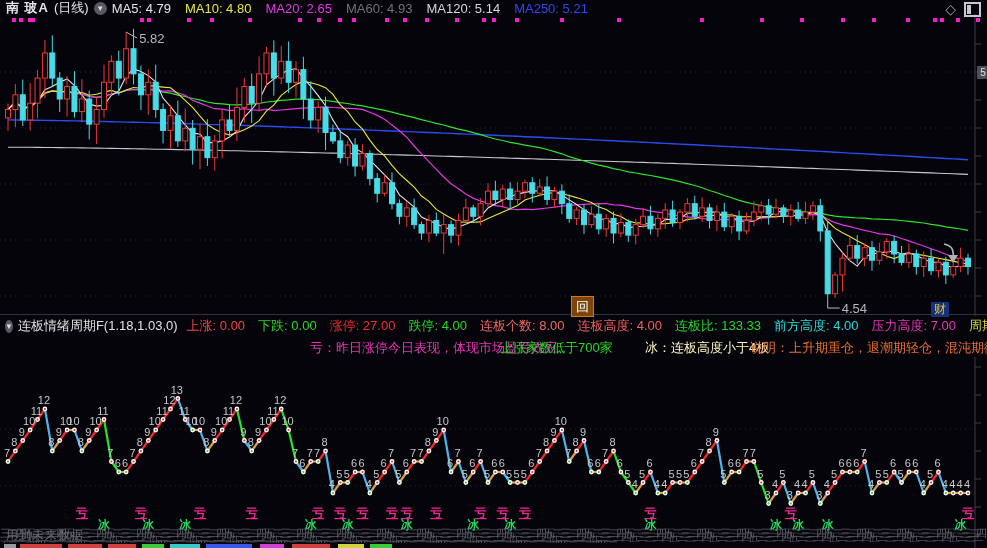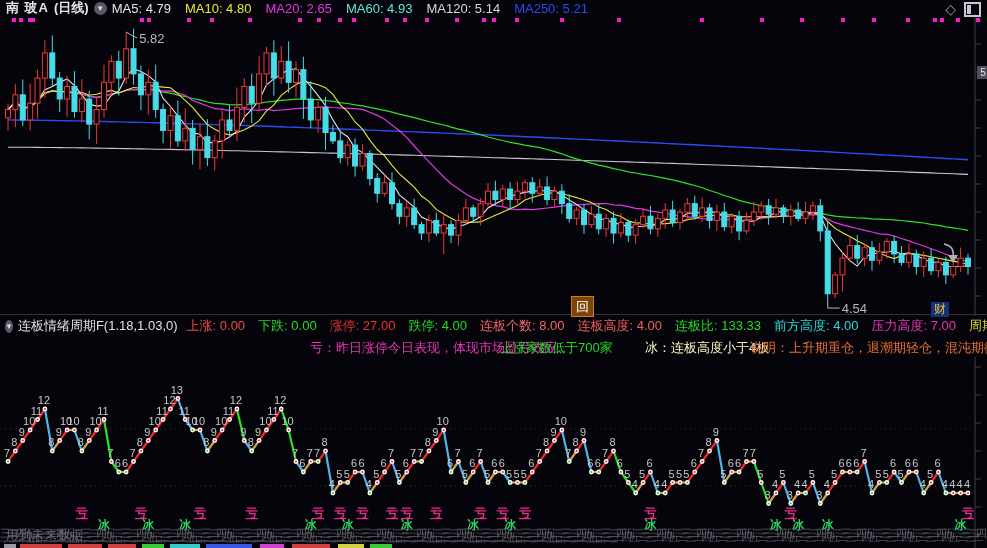--- a/index.html
+++ b/index.html
@@ -376,23 +376,23 @@
       <polyline points="126.1536,18 131.15359999999998,21 137.15359999999998,24" fill="none" stroke="#b8b8b8" stroke-width="1"></polyline>
       <text x="139.15359999999998" y="29" fill="#b8b8b8" font-size="13">5.82</text>
       <polyline points="827.6906,286.03200000000004 827.6906,294.03200000000004 839.6906,294.03200000000004" fill="none" stroke="#b8b8b8" stroke-width="1"></polyline>
       <text x="841.6906" y="299.03200000000004" fill="#b8b8b8" font-size="13">4.54</text>
       <path d="M944,230 Q955,232 953,243" fill="none" stroke="#b0b0b8" stroke-width="1.6"></path>
       <polygon points="948,241 958,241 953,249" fill="#b0b0b8"></polygon>
     </svg>
 
   <div class="abs hdr">
     <span class="sym">南 玻A</span>
-    <span style="margin-left:5px;font-weight:bold;">(日线)</span>
+    <span style="margin-left:5px;">(日线)</span>
     <span class="circle-ic">▼</span>
-    <span class="ma-wrap" id="ma-wrap"><span style="color: rgb(230, 230, 230);">MA5: 4.79</span><span style="color: rgb(232, 232, 56);">MA10: 4.80</span><span style="color: rgb(226, 56, 226);">MA20: 2.65</span><span style="color: #5eead4; margin-top: 8px;">MA60: 4.93</span><span style="color: rgb(216, 216, 216);">MA120: 5.14</span><span style="color: rgb(43, 75, 240);">MA250: 5.21</span></span>
+    <span class="ma-wrap" id="ma-wrap"><span style="color: rgb(230, 230, 230);">MA5: 4.79</span><span style="color: rgb(232, 232, 56);">MA10: 4.80</span><span style="color: rgb(226, 56, 226);">MA20: 2.65</span><span style="color: #737373; margin-top: 8px;">MA60: 4.93</span><span style="color: rgb(216, 216, 216);">MA120: 5.14</span><span style="color: rgb(43, 75, 240);">MA250: 5.21</span></span>
   </div>
   <div class="abs hdr-icons">
     <span class="diamond">◇</span>
     <span class="layout-ic"></span>
   </div>
 
   <div class="abs replay-btn">回</div>
   <div class="abs fin-badge">财</div>
   <div class="abs axis-cut">5</div>
 

